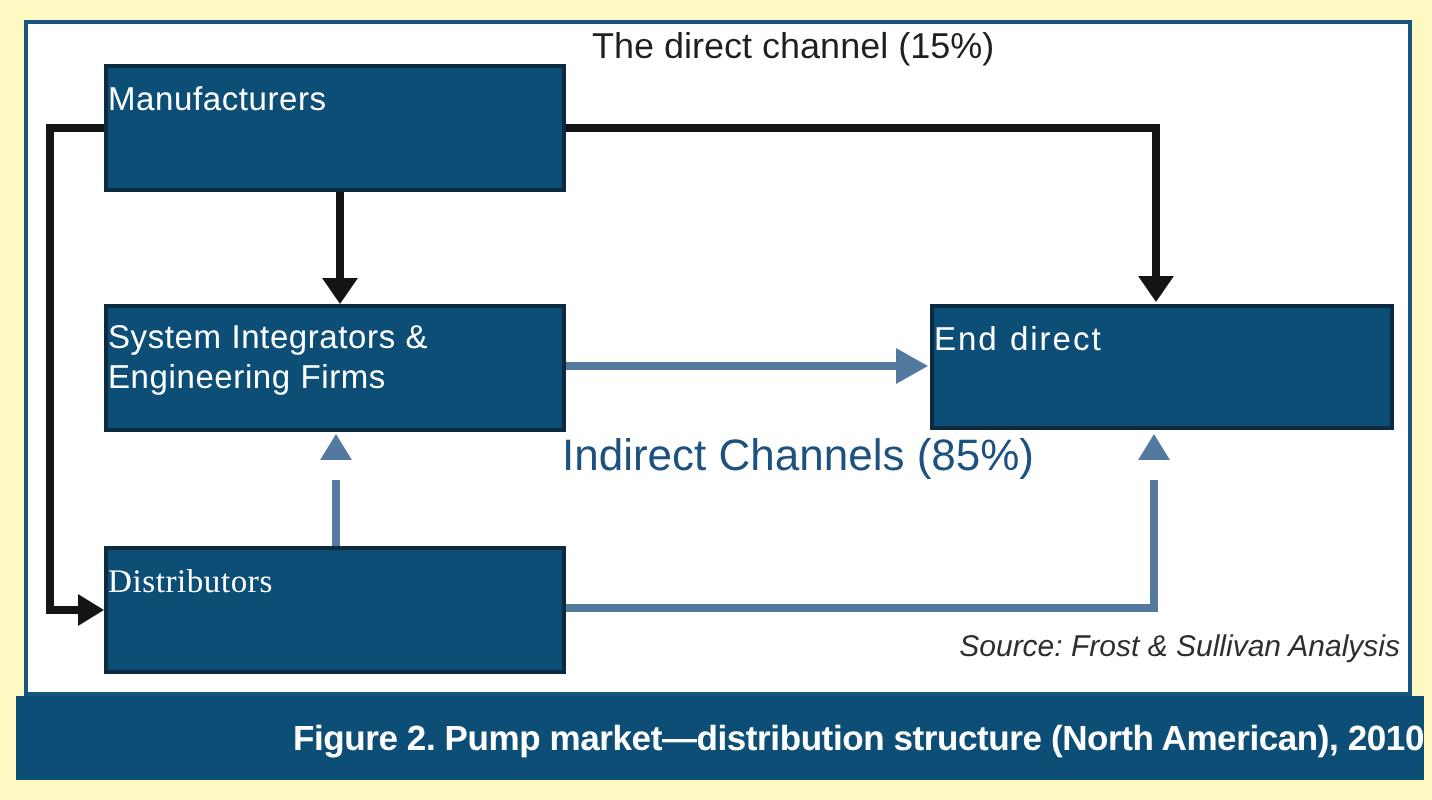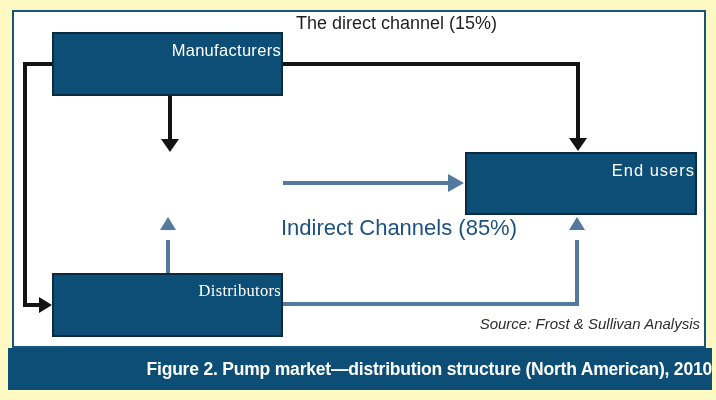--- a/index.html
+++ b/index.html
@@ -15,21 +15,21 @@
     border:2px solid var(--outer-border);
     box-sizing:border-box;
     background:#fff;
   }
   .node{
     position:absolute;
     background:var(--box-fill);
     border:2px solid var(--box-border);
     box-sizing:border-box;
     color:#fff;
-    text-align:right;
+    text-align:left;
     font-size:16.5px;
     letter-spacing:.3px;
     line-height:20px;
     padding-top:6px;
   }
   #node-manufacturers{left:52px;top:32px;width:231px;height:64px;}
   #node-si{left:52px;top:152px;width:231px;height:64px;white-space:pre-line;padding-top:5px;}
   #node-distributors{left:52px;top:273px;width:231px;height:64px;font-family:Liberation Serif, serif;}
   #node-endusers{left:465px;top:152px;width:232px;height:63px;letter-spacing:1px;}
   .lbl{position:absolute;white-space:nowrap;}
@@ -112,20 +112,22 @@
     <div class="tri" id="a5-head"></div>
   </div>
 
   <div>
     <div class="seg blue" id="a6-h"></div>
     <div class="seg blue" id="a6-v"></div>
     <div class="tri" id="a6-head"></div>
   </div>
 
   <div class="node" id="node-manufacturers">Manufacturers</div>
+  <div class="node" id="node-si">System Integrators &amp;
+Engineering Firms</div>
   <div class="node" id="node-distributors">Distributors</div>
-  <div class="node" id="node-endusers">End users</div>
+  <div class="node" id="node-endusers">End direct</div>
 
   <div class="caption-bar">
     <span class="caption-text">Figure 2. Pump market—distribution structure (North American), 2010</span>
   </div>
 
 </div>
 
 </body></html>

